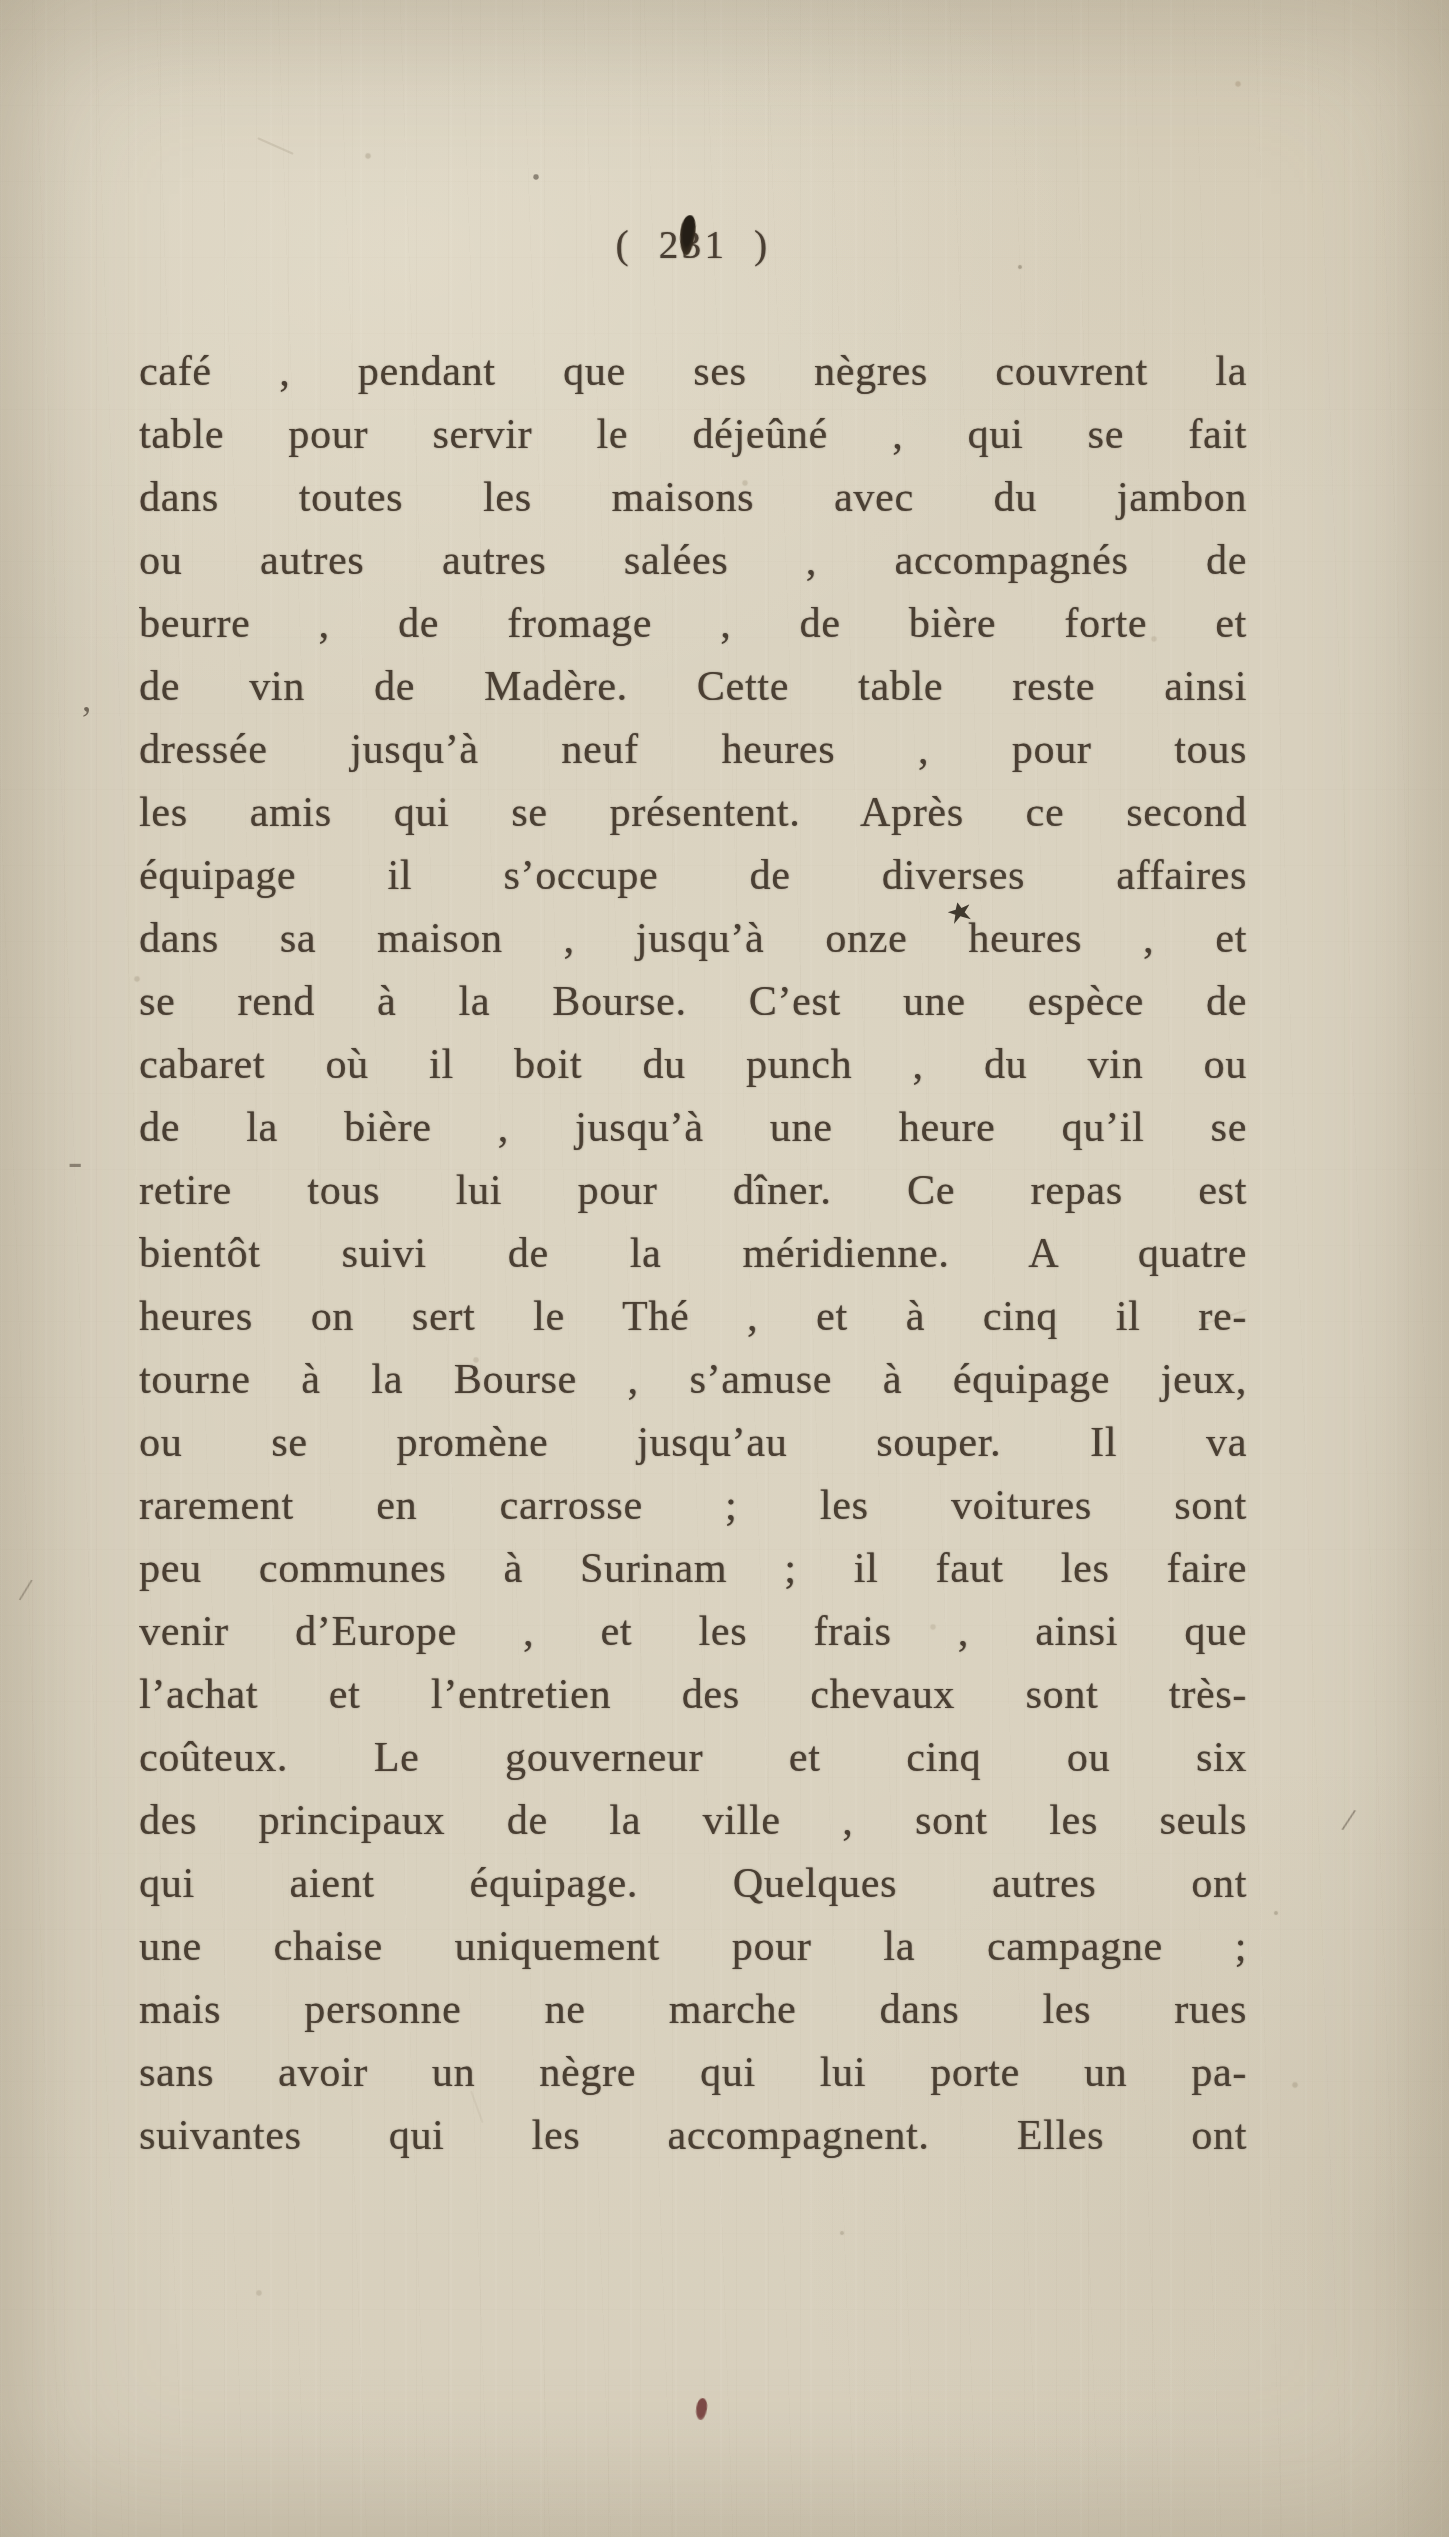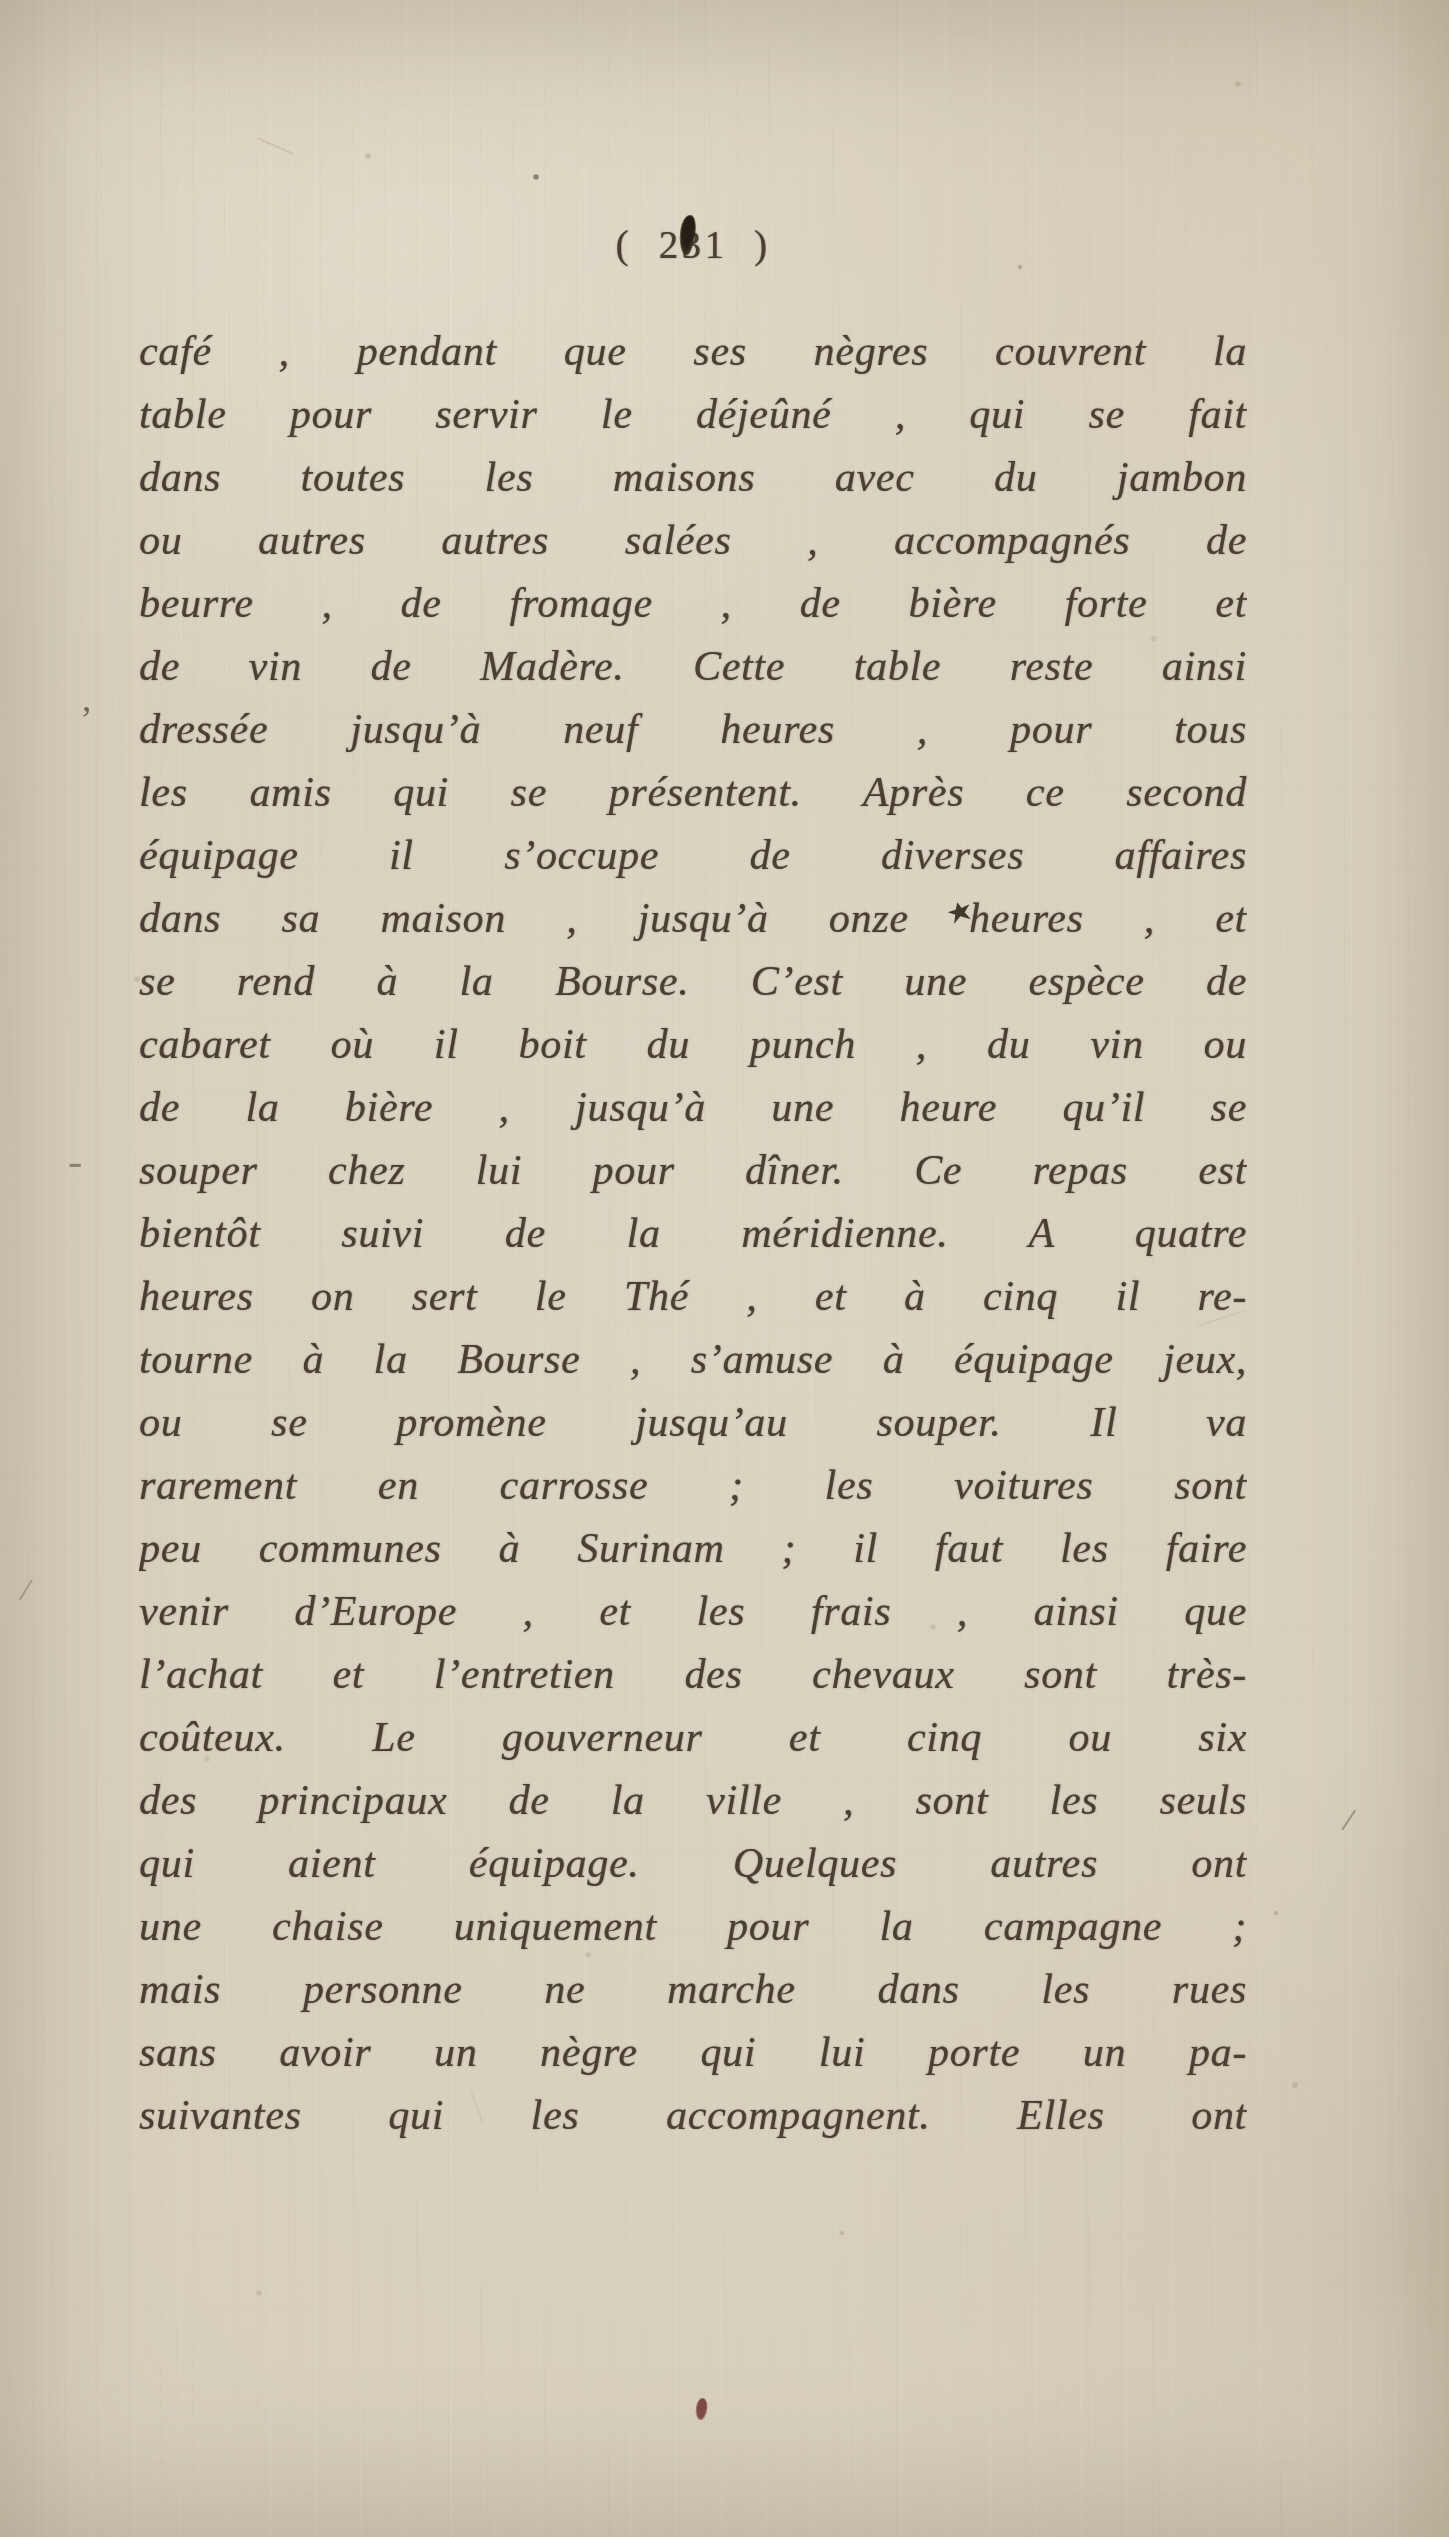--- a/index.html
+++ b/index.html
@@ -66,28 +66,27 @@
     text-align: center;
     font-size: 39px;
     letter-spacing: 3.4px;
     word-spacing: 13.6px;
     color: #4a3f33;
     text-shadow: 0.4px 0.4px 0.9px rgba(58,48,38,0.55), 0 0 2.1px rgba(74,63,51,0.3);
     filter: blur(0.3px);
   }
   .textblock {
     position: absolute;
-    left: 139px; top: 320px; width: 1108px;
+    left: 139px; top: 340px; width: 1108px;
     color: #4a3f33;
     font-size: 42px;
     letter-spacing: 0.7px;
     word-spacing: 4.3px;
     text-shadow: 0.4px 0.4px 0.9px rgba(58,48,38,0.5), 0 0 2.2px rgba(74,63,51,0.26);
     filter: blur(0.3px);
-    font-style: italic;
   }
   .line {
     height: 63px;
     line-height: 63px;
     text-align: justify;
     text-align-last: justify;
     overflow: hidden;
     white-space: normal;
   }
   .line::after {
@@ -151,21 +150,21 @@
     <div class="line">ou autres autres salées , accompagnés de</div>
     <div class="line">beurre , de fromage , de bière forte et</div>
     <div class="line">de vin de Madère. Cette table reste ainsi</div>
     <div class="line">dressée jusqu’à neuf heures , pour tous</div>
     <div class="line">les amis qui se présentent. Après ce second</div>
     <div class="line">équipage il s’occupe de diverses affaires</div>
     <div class="line">dans sa maison , jusqu’à onze heures , et</div>
     <div class="line">se rend à la Bourse. C’est une espèce de</div>
     <div class="line">cabaret où il boit du punch , du vin ou</div>
     <div class="line">de la bière , jusqu’à une heure qu’il se</div>
-    <div class="line">souper chez lui pour dîner. Ce repas est</div>
+    <div class="line">retire tous lui pour dîner. Ce repas est</div>
     <div class="line">bientôt suivi de la méridienne. A quatre</div>
     <div class="line">heures on sert le Thé , et à cinq il re-</div>
     <div class="line">tourne à la Bourse , s’amuse à équipage jeux,</div>
     <div class="line">ou se promène jusqu’au souper. Il va</div>
     <div class="line">rarement en carrosse ; les voitures sont</div>
     <div class="line">peu communes à Surinam ; il faut les faire</div>
     <div class="line">venir d’Europe , et les frais , ainsi que</div>
     <div class="line">l’achat et l’entretien des chevaux sont très-</div>
     <div class="line">coûteux. Le gouverneur et cinq ou six</div>
     <div class="line">des principaux de la ville , sont les seuls</div>

